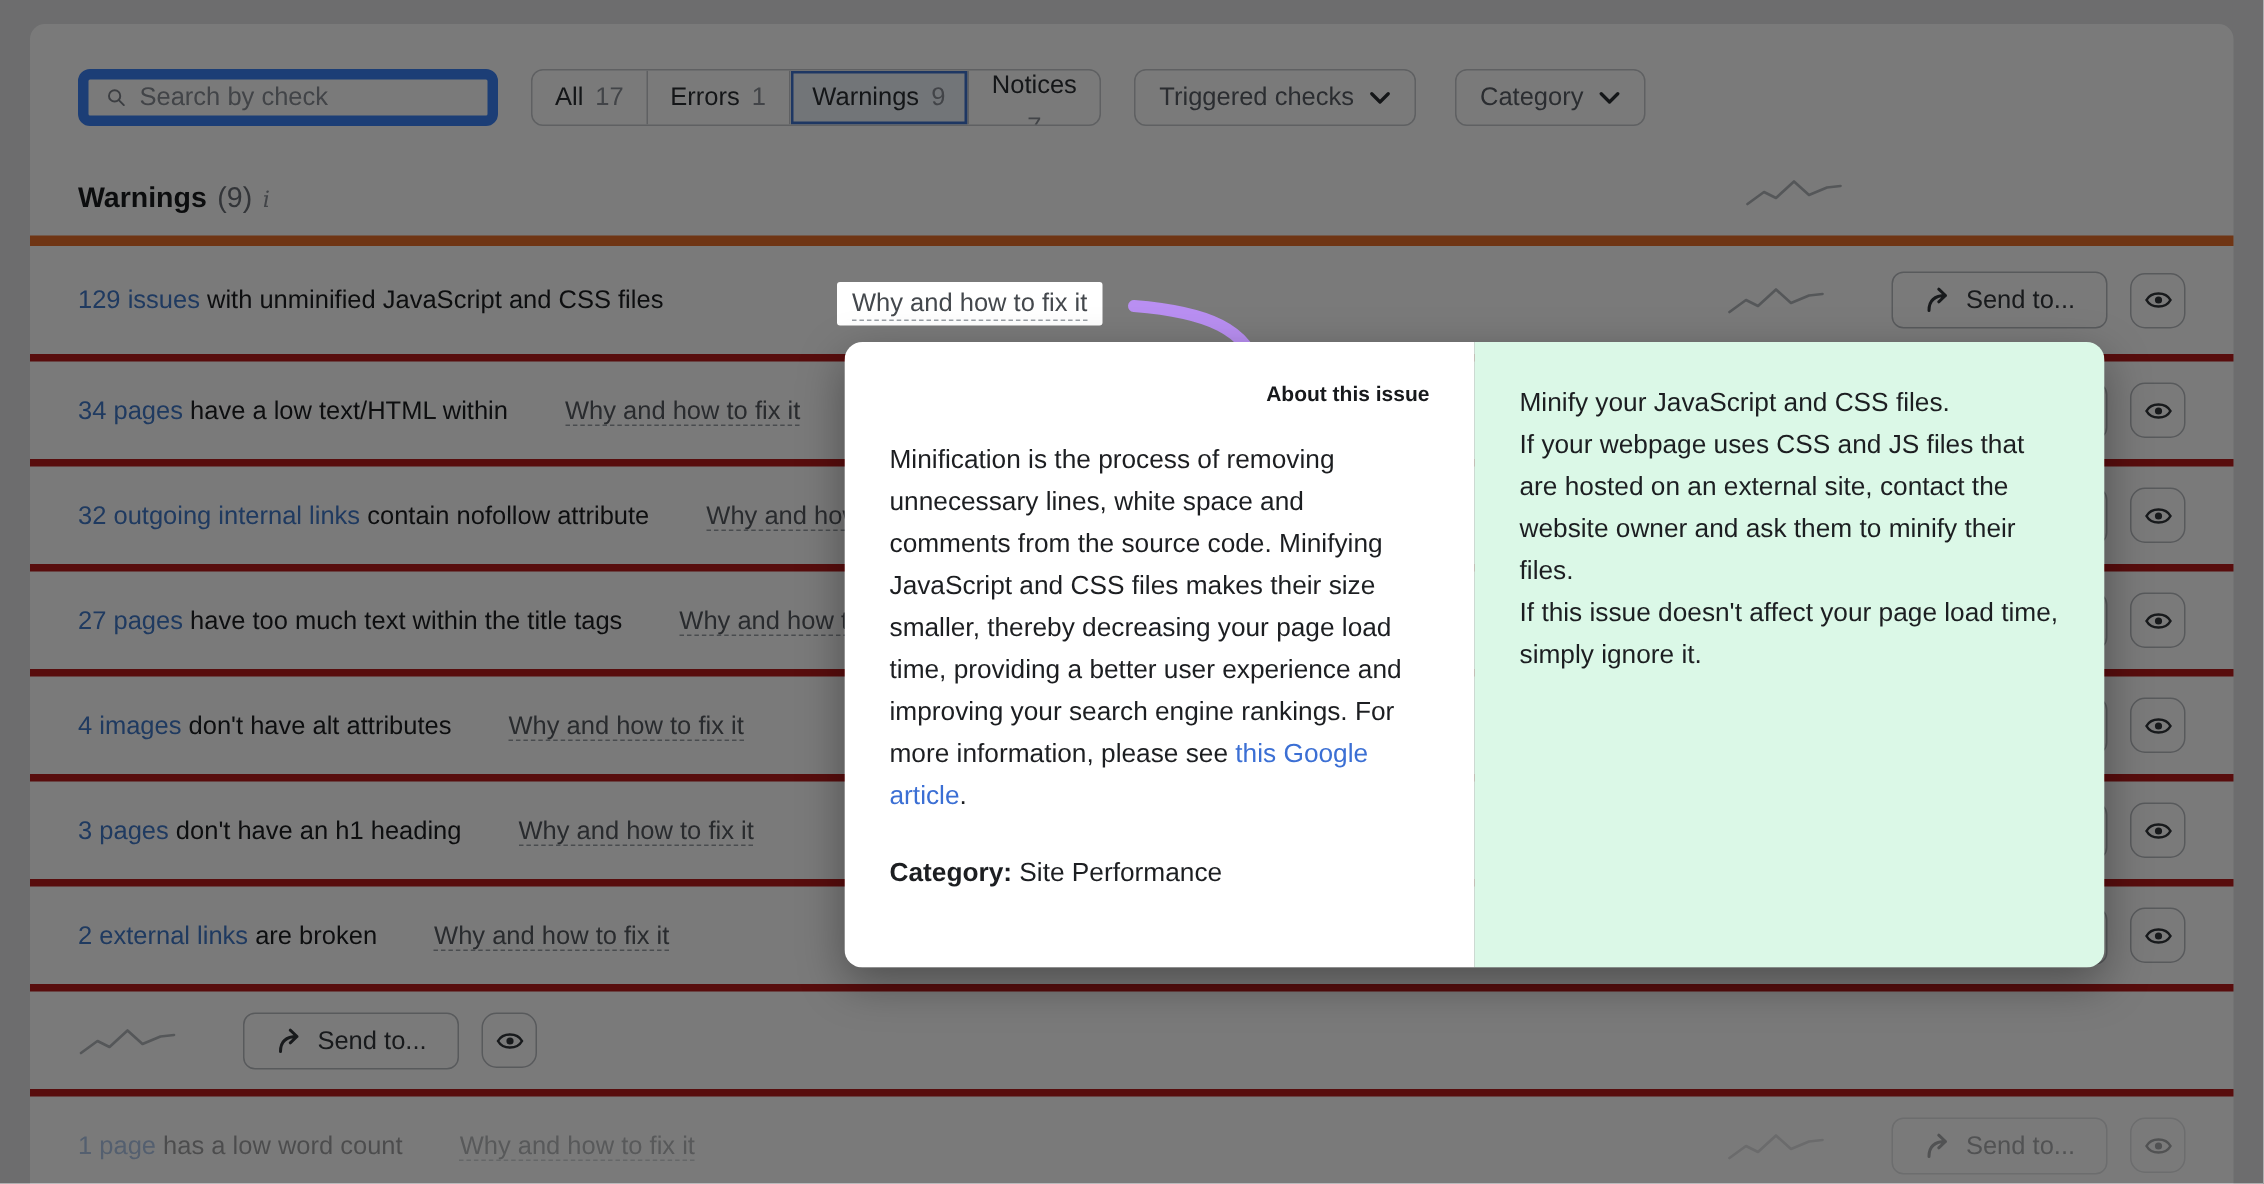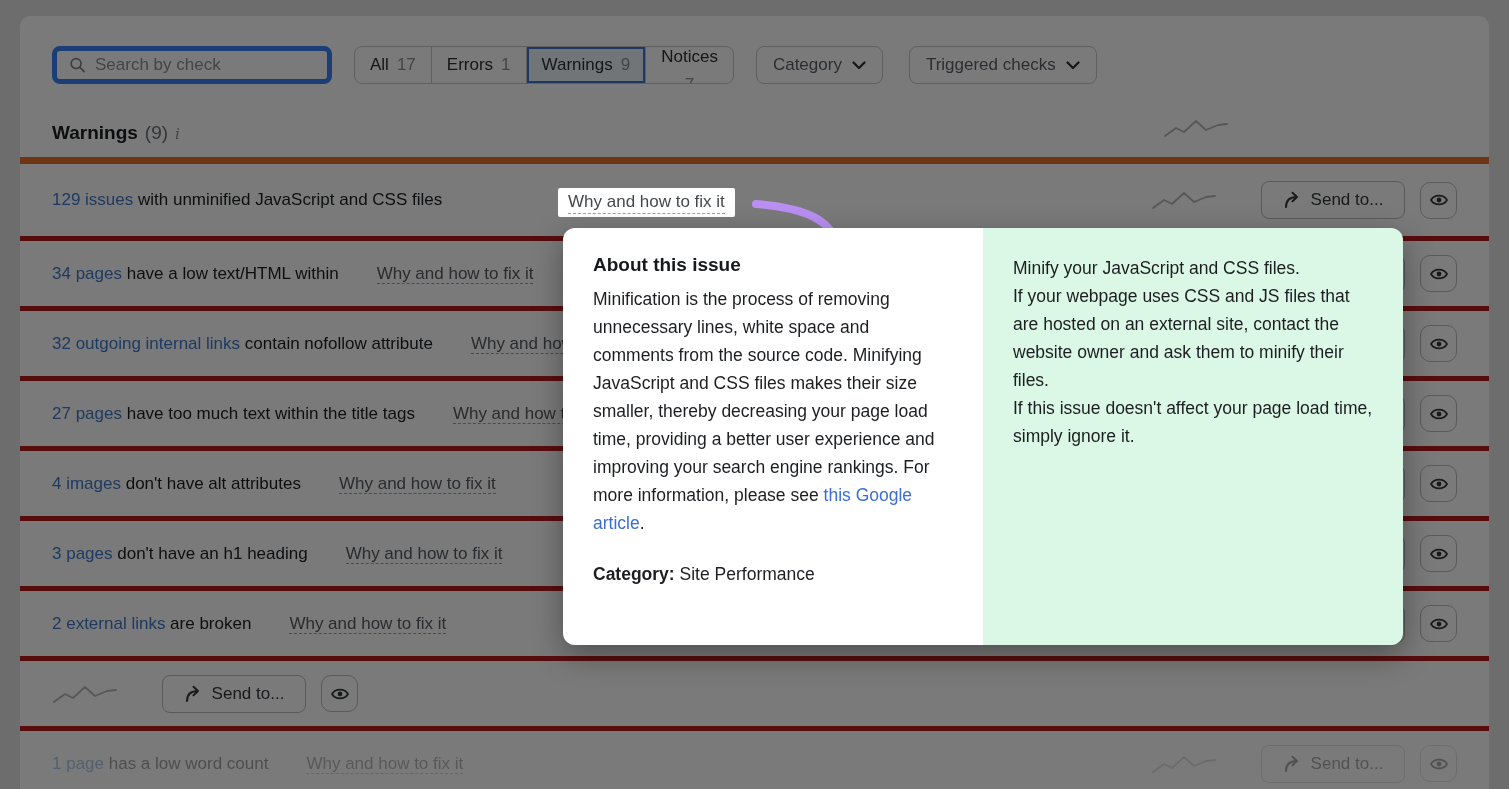--- a/index.html
+++ b/index.html
@@ -6,21 +6,21 @@
   html,body { width:1509px; height:789px; overflow:hidden;
     font-family:"Liberation Sans", sans-serif; background:#e3e4e6; }
   .page { position:relative; width:1509px; height:789px; }
 
   
   .card { position:absolute; left:20px; top:16px; width:1469px; height:773px;
     background:#ffffff; border-radius:10px 10px 0 0; z-index:1; }
 
   
   .toolbar { position:absolute; left:32px; top:30px; display:flex; align-items:center; }
-  .search { width:280px; height:38px; border:5px solid #3b82f6; border-radius:8px;
+  .search { width:280px; height:38px; border:7px solid #3b82f6; border-radius:8px;
     display:flex; align-items:center; padding:0 12px; background:#fff; }
   .search input { border:none; outline:none; font-size:17px; width:220px; color:#333;
     font-family:"Liberation Sans", sans-serif; background:transparent; margin-left:9px; }
   .search input::placeholder { color:#8a8f96; }
 
   .segs { display:flex; margin-left:22px; border:1px solid #c6c9cd; border-radius:8px;
     height:38px; overflow:hidden; background:#fff; }
   .seg { display:flex; align-items:center; gap:8px; padding:0 15px; font-size:17px;
     color:#2b2f33; cursor:pointer; border-right:1px solid #c6c9cd; position:relative; }
   .seg:last-child { border-right:none;flex-direction:column; }
@@ -72,21 +72,21 @@
     padding:4px 10px 5px; font-size:17px; color:#44484d; cursor:pointer;
     border-radius:2px; }
   .chip span { border-bottom:1px dashed #9aa0a6; padding-bottom:2px; }
   .arrow { position:absolute; left:748px; top:192px; z-index:20; }
 
   .popup { position:absolute; left:563px; top:228px; width:840px; height:417px; z-index:20;
     display:flex; border-radius:12px; overflow:hidden;
     box-shadow:0 10px 30px rgba(0,0,0,0.35); }
   .pop-left { width:420px; background:#ffffff; padding:26px 30px; }
   .pop-right { width:420px; padding:26px 30px; }
-  .popup h3 { font-size:19px; font-weight:bold; color:#17191c; margin-bottom:9px; }
+  .popup h3 { font-size:14px; font-weight:bold; color:#17191c; margin-bottom:22px;text-align:right; }
   .popup p { font-size:17.5px; line-height:28px; color:#1c1e21; }
   .popup a.glink { color:#3b6fd4; text-decoration:none; cursor:pointer; }
   .cat-line { margin-top:23px; }
   .cat-line b { font-weight:bold; }
 
   svg { display:block; }
 </style>
 </head>
 <body>
 
@@ -115,27 +115,27 @@
           <span>Warnings</span>
           <span class="cnt">9</span>
         </div>
         <div class="seg">
           <span>Notices</span>
           <span class="cnt">7</span>
         </div>
       </div>
 
       <div class="dd">
-        <span>Category</span>
+        <span>Triggered checks</span>
         <svg width="14" height="9" viewBox="0 0 14 9">
           <polyline points="1.5,1.5 7,7 12.5,1.5" fill="none" stroke="#2b2f33" stroke-width="2.2" stroke-linecap="round" stroke-linejoin="round"></polyline>
         </svg>
       </div>
       <div class="dd">
-        <span>Triggered checks</span>
+        <span>Category</span>
         <svg width="14" height="9" viewBox="0 0 14 9">
           <polyline points="1.5,1.5 7,7 12.5,1.5" fill="none" stroke="#2b2f33" stroke-width="2.2" stroke-linecap="round" stroke-linejoin="round"></polyline>
         </svg>
       </div>
     </div>
 
     <div class="sec-head">
       <b>Warnings</b>
       <span class="cnt">(9)</span>
       <span class="info-i">i</span>

